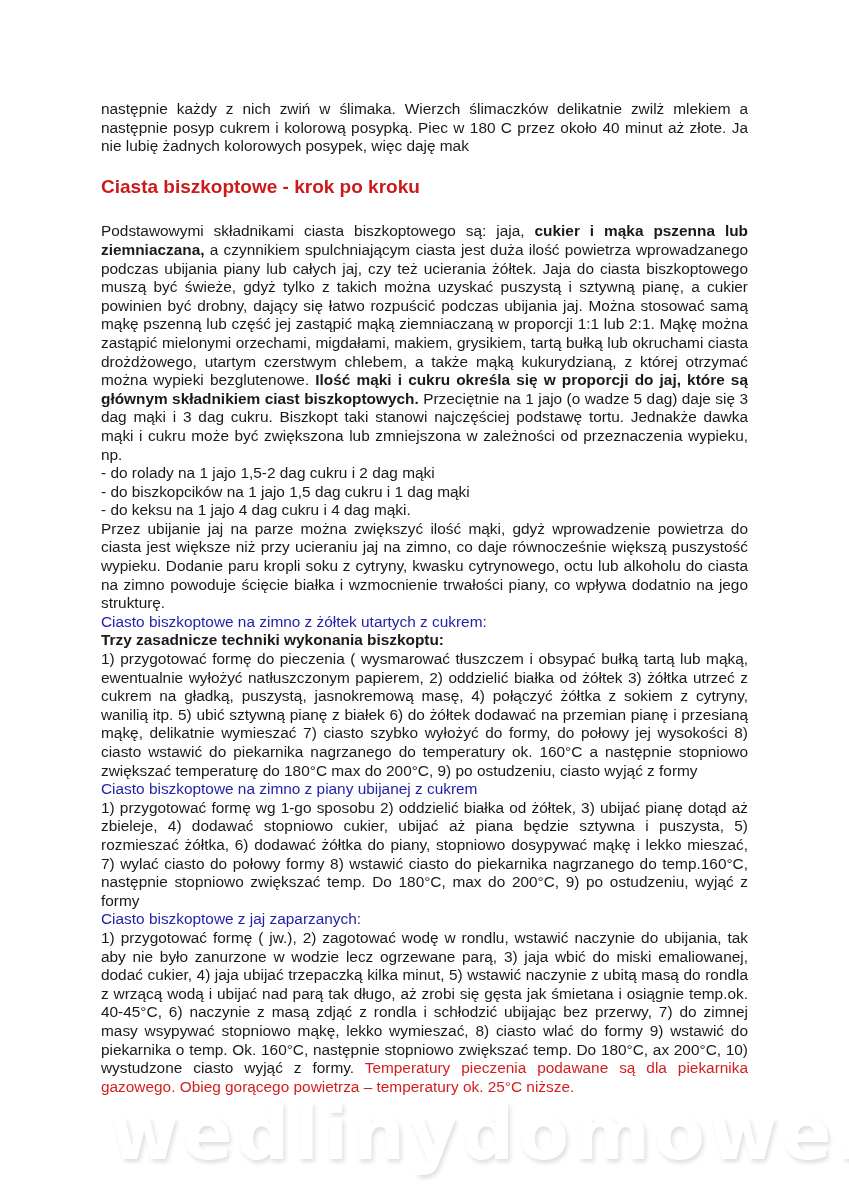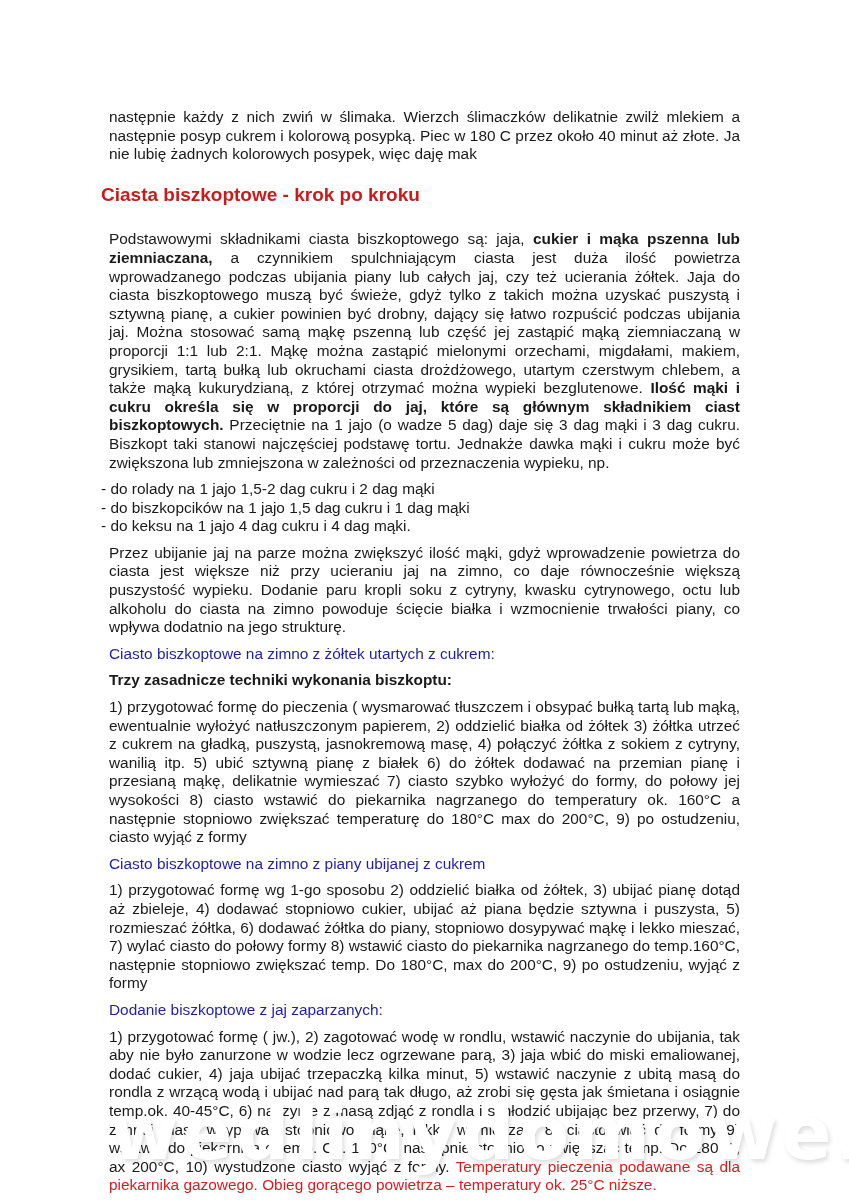--- a/index.html
+++ b/index.html
@@ -2,21 +2,21 @@
 <html><head>
   <meta charset="utf-8">
   <style>
     html, body { margin: 0; padding: 0; background: #ffffff; }
     body { width: 849px; height: 1200px; position: relative; overflow: hidden; }
     .page {
       position: absolute; left: 101px; top: 100px; width: 647px;
       font-family: "Liberation Sans", sans-serif;
       font-size: 15.4px; line-height: 18.6px; color: #1a1a1a;
     }
-    .p { margin: 8px; text-align: justify; }
+    .p { margin: 0; text-align: justify; }
     .p.left { text-align: left; }
     .heading-red {
       color: #cc1a1a; font-weight: bold; font-size: 19px;
       margin: 22px 0 26px 0;
     }
     .bold { font-weight: bold; }
     .blue { color: #1f1fa8; }
     .red { color: #d41e1e; }
     .list-line { margin: 0; }
     .watermark {
@@ -46,17 +46,17 @@
   <p class="p">Przez ubijanie jaj na parze można zwiększyć ilość mąki, gdyż wprowadzenie powietrza do ciasta jest większe niż przy ucieraniu jaj na zimno, co daje równocześnie większą puszystość wypieku. Dodanie paru kropli soku z cytryny, kwasku cytrynowego, octu lub alkoholu do ciasta na zimno powoduje ścięcie białka i wzmocnienie trwałości piany, co wpływa dodatnio na jego strukturę.</p>
 
   <p class="p blue left">Ciasto biszkoptowe na zimno z żółtek utartych z cukrem:</p>
 
   <p class="p bold left">Trzy zasadnicze techniki wykonania biszkoptu:</p>
   <p class="p">1) przygotować formę do pieczenia ( wysmarować tłuszczem i obsypać bułką tartą lub mąką, ewentualnie wyłożyć natłuszczonym papierem, 2) oddzielić białka od żółtek 3) żółtka utrzeć z cukrem na gładką, puszystą, jasnokremową masę, 4) połączyć żółtka z sokiem z cytryny, wanilią itp. 5) ubić sztywną pianę z białek 6) do żółtek dodawać na przemian pianę i przesianą mąkę, delikatnie wymieszać 7) ciasto szybko wyłożyć do formy, do połowy jej wysokości 8) ciasto wstawić do piekarnika nagrzanego do temperatury ok. 160°C a następnie stopniowo zwiększać temperaturę do 180°C max do 200°C, 9) po ostudzeniu, ciasto wyjąć z formy</p>
 
   <p class="p blue left">Ciasto biszkoptowe na zimno z piany ubijanej z cukrem</p>
   <p class="p">1) przygotować formę wg 1-go sposobu 2) oddzielić białka od żółtek, 3) ubijać pianę dotąd aż zbieleje, 4) dodawać stopniowo cukier, ubijać aż piana będzie sztywna i puszysta, 5) rozmieszać żółtka, 6) dodawać żółtka do piany, stopniowo dosypywać mąkę i lekko mieszać, 7) wylać ciasto do połowy formy 8) wstawić ciasto do piekarnika nagrzanego do temp.160°C, następnie stopniowo zwiększać temp. Do 180°C, max do 200°C, 9) po ostudzeniu, wyjąć z formy</p>
 
-  <p class="p blue left">Dodanie biszkoptowe z jaj zaparzanych:</p>
+  <p class="p blue left">Ciasto biszkoptowe z jaj zaparzanych:</p>
   <p class="p"><span>1) przygotować formę ( jw.), 2) zagotować wodę w rondlu, wstawić naczynie do ubijania, tak aby nie było zanurzone w wodzie lecz ogrzewane parą, 3) jaja wbić do miski emaliowanej, dodać cukier, 4) jaja ubijać trzepaczką kilka minut, 5) wstawić naczynie z ubitą masą do rondla z wrzącą wodą i ubijać nad parą tak długo, aż zrobi się gęsta jak śmietana i osiągnie temp.ok. 40-45°C, 6) naczynie z masą zdjąć z rondla i schłodzić ubijając bez przerwy, 7) do zimnej masy wsypywać stopniowo mąkę, lekko wymieszać, 8) ciasto wlać do formy  9) wstawić do piekarnika o temp. Ok. 160°C, następnie stopniowo zwiększać temp. Do 180°C, ax 200°C, 10) wystudzone ciasto wyjąć z formy. </span><span class="red">Temperatury pieczenia podawane są dla piekarnika gazowego. Obieg gorącego powietrza – temperatury ok. 25°C niższe.</span></p>
 </div>
 
 <div class="watermark">wedlinydomowe.pl</div>
 
 </body></html>

